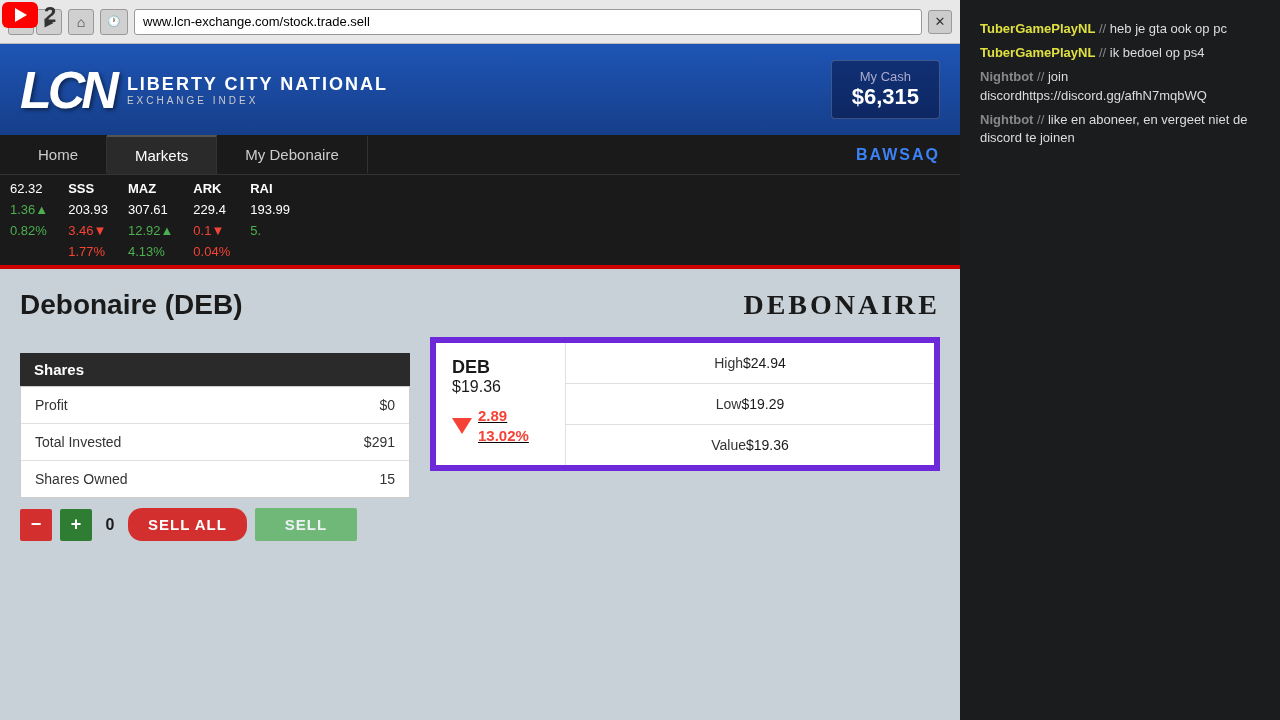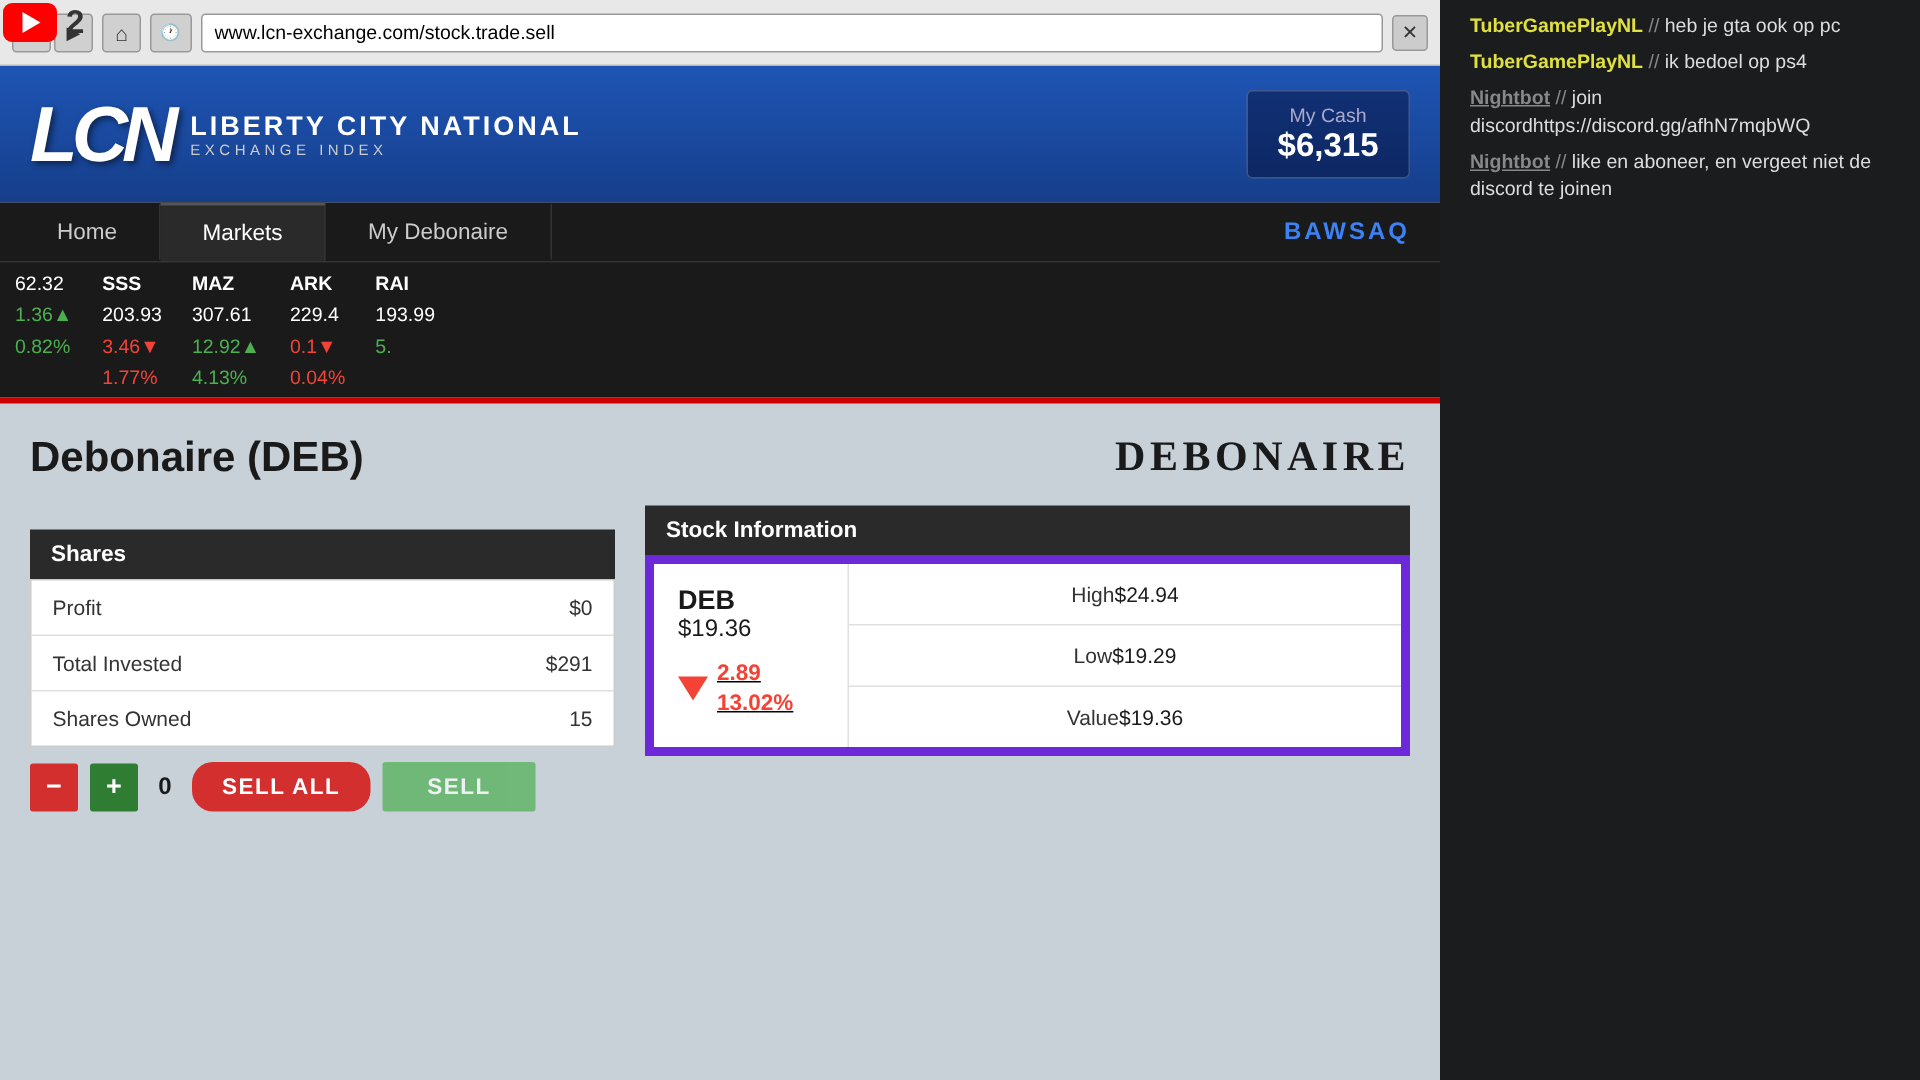--- a/index.html
+++ b/index.html
@@ -425,43 +425,42 @@
 
     
     .chat-sidebar {
       width: 320px;
       height: 720px;
       background: rgba(0,0,0,0.85);
       overflow: hidden;
     }
 
     .chat-messages {
-      padding: 8px;
+      padding: 20px;
       display: flex;
       flex-direction: column;
       gap: 6px;
-      margin-left: 12px;
     }
 
     .chat-msg {
       font-size: 13px;
       line-height: 1.4;
       color: #ddd;
     }
 
     .chat-msg .username {
       font-weight: bold;
     }
 
     .chat-msg .separator {
       color: #888;
     }
 
     .chat-msg.user1 .username { color: #e0e040; }
-    .chat-msg.user3 .username { color: #888; text-decoration: underline; }
+    .chat-msg.user3 .username { color: #888; }
 
     .yt-icon {
       width: 36px;
       height: 26px;
       background: #ff0000;
       border-radius: 6px;
       display: flex;
       align-items: center;
       justify-content: center;
     }
@@ -595,21 +594,20 @@
             <button class="sell-all-btn">SELL ALL</button>
             <button class="sell-btn">SELL</button>
           </div>
 
         </div>
 
         <div class="stock-info-panel">
 
           <div class="debonaire-logo">DEBONAIRE</div>
 
-          <div class="panel-header">Stock Information</div>
 
           <div class="stock-info-table">
             <div class="stock-info-inner">
 
               <div class="stock-deb-col">
                 <div class="deb-symbol">DEB</div>
                 <div class="deb-price">$19.36</div>
                 <div class="deb-change">
                   <div class="triangle-down"></div>
                   <div class="change-values">

